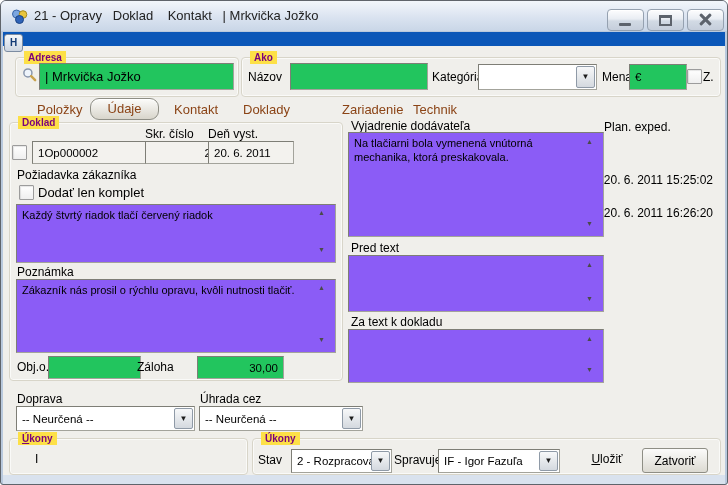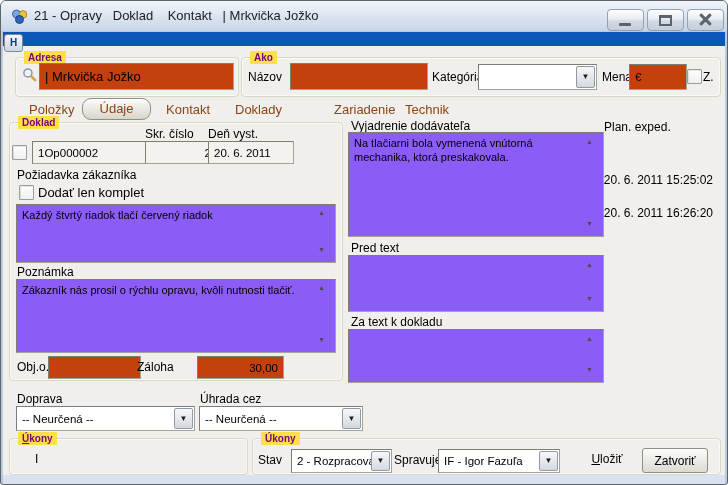--- a/index.html
+++ b/index.html
@@ -16,35 +16,35 @@
   
   .bluebar{position:absolute;left:2px;top:31px;width:722px;height:14px;background:#0b57b8;}
   .content{position:absolute;left:2px;top:45px;width:722px;height:429px;background:#f0efeb;}
   .bottomstrip{position:absolute;left:2px;top:474px;width:722px;height:9px;background:#d9e2ee;}
   .h-btn{position:absolute;left:3px;top:33px;width:17px;height:16px;background:linear-gradient(#f4f7fa,#cdd6e1);border:1px solid #7c8ca1;border-radius:3px;font-size:10px;font-weight:bold;color:#123a75;text-align:center;line-height:15px;}
   
   .gb{position:absolute;border:1px solid #d8d5c9;border-radius:4px;box-shadow:inset 0 0 0 1px rgba(255,255,255,.65);}
   .gb-label{position:absolute;top:-7px;left:8px;font-size:10px;font-weight:bold;color:#7b007b;background:#fde047;padding:0 4px;line-height:13px;white-space:nowrap;}
   
   .lbl{position:absolute;font-size:12px;color:#000;white-space:nowrap;}
-  .field{position:absolute;background:#c2410c;border:1px solid #a3a39b;border-top-color:#7e7e76;border-left-color:#7e7e76;font-size:11.5px;color:#000;padding:0 5px;display:flex;align-items:center;white-space:nowrap;overflow:hidden;}
+  .field{position:absolute;background:#22c55e;border:1px solid #a3a39b;border-top-color:#7e7e76;border-left-color:#7e7e76;font-size:11.5px;color:#000;padding:0 5px;display:flex;align-items:center;white-space:nowrap;overflow:hidden;}
   .field.ro{background:#f3f2ee;}
   .field.num{justify-content:flex-end;}
   .ta{position:absolute;background:#8b5cf6;border:1px solid #a3a39b;border-top-color:#7e7e76;border-left-color:#7e7e76;font-size:11px;color:#000;padding:3px 16px 3px 5px;white-space:pre-wrap;line-height:14px;overflow:hidden;}
   .sarr{position:absolute;right:3px;font-size:7px;color:#4a4a4a;line-height:8px;}
   .sarr.up{top:4px;} .sarr.dn{bottom:4px;}
   
   .dd{position:absolute;background:#fff;border:1px solid #a3a39b;border-top-color:#7e7e76;border-left-color:#7e7e76;}
   .dd-val{position:absolute;left:5px;right:19px;top:50%;transform:translateY(-50%);font-size:11.5px;white-space:nowrap;overflow:hidden;}
   .dd-btn{position:absolute;right:1px;top:1px;bottom:1px;width:17px;background:linear-gradient(#f7f8f9,#d4d9df);border:1px solid #8f9aa7;border-radius:2px;display:flex;align-items:center;justify-content:center;}
   .dd-arr{font-size:8px;color:#1c1c1c;line-height:8px;}
   
   .cb{position:absolute;width:13px;height:13px;background:linear-gradient(#fff,#efefef);border:1px solid #9c9c9c;border-radius:1px;box-shadow:inset 1px 1px 1px rgba(0,0,0,.1);}
   
-  .tab{position:absolute;font-size:13px;color:#8b4416;white-space:nowrap;cursor:default;}
+  .tab{position:absolute;font-size:13px;color:#8b4416;white-space:nowrap;cursor:default;margin-left:8px;}
   .tab-btn{border:1px solid #8e8e85;border-radius:9px;background:linear-gradient(#fcfcfa,#d8d5cb);text-align:center;line-height:19px;box-shadow:inset 0 1px 0 #fff;}
   
   .btn3d{position:absolute;background:linear-gradient(#fbfbfa,#dcdad2);border:1px solid #8e8e85;border-radius:3px;font-size:12px;color:#000;text-align:left;display:flex;align-items:center;justify-content:center;}
   .flatbtn{position:absolute;font-size:12px;color:#000;text-align:center;}
   .accel::first-letter{text-decoration:underline;}
   .ts{position:absolute;font-size:12px;color:#000000;text-align:right;white-space:nowrap;}
 </style>
 </head>
 <body>
 

